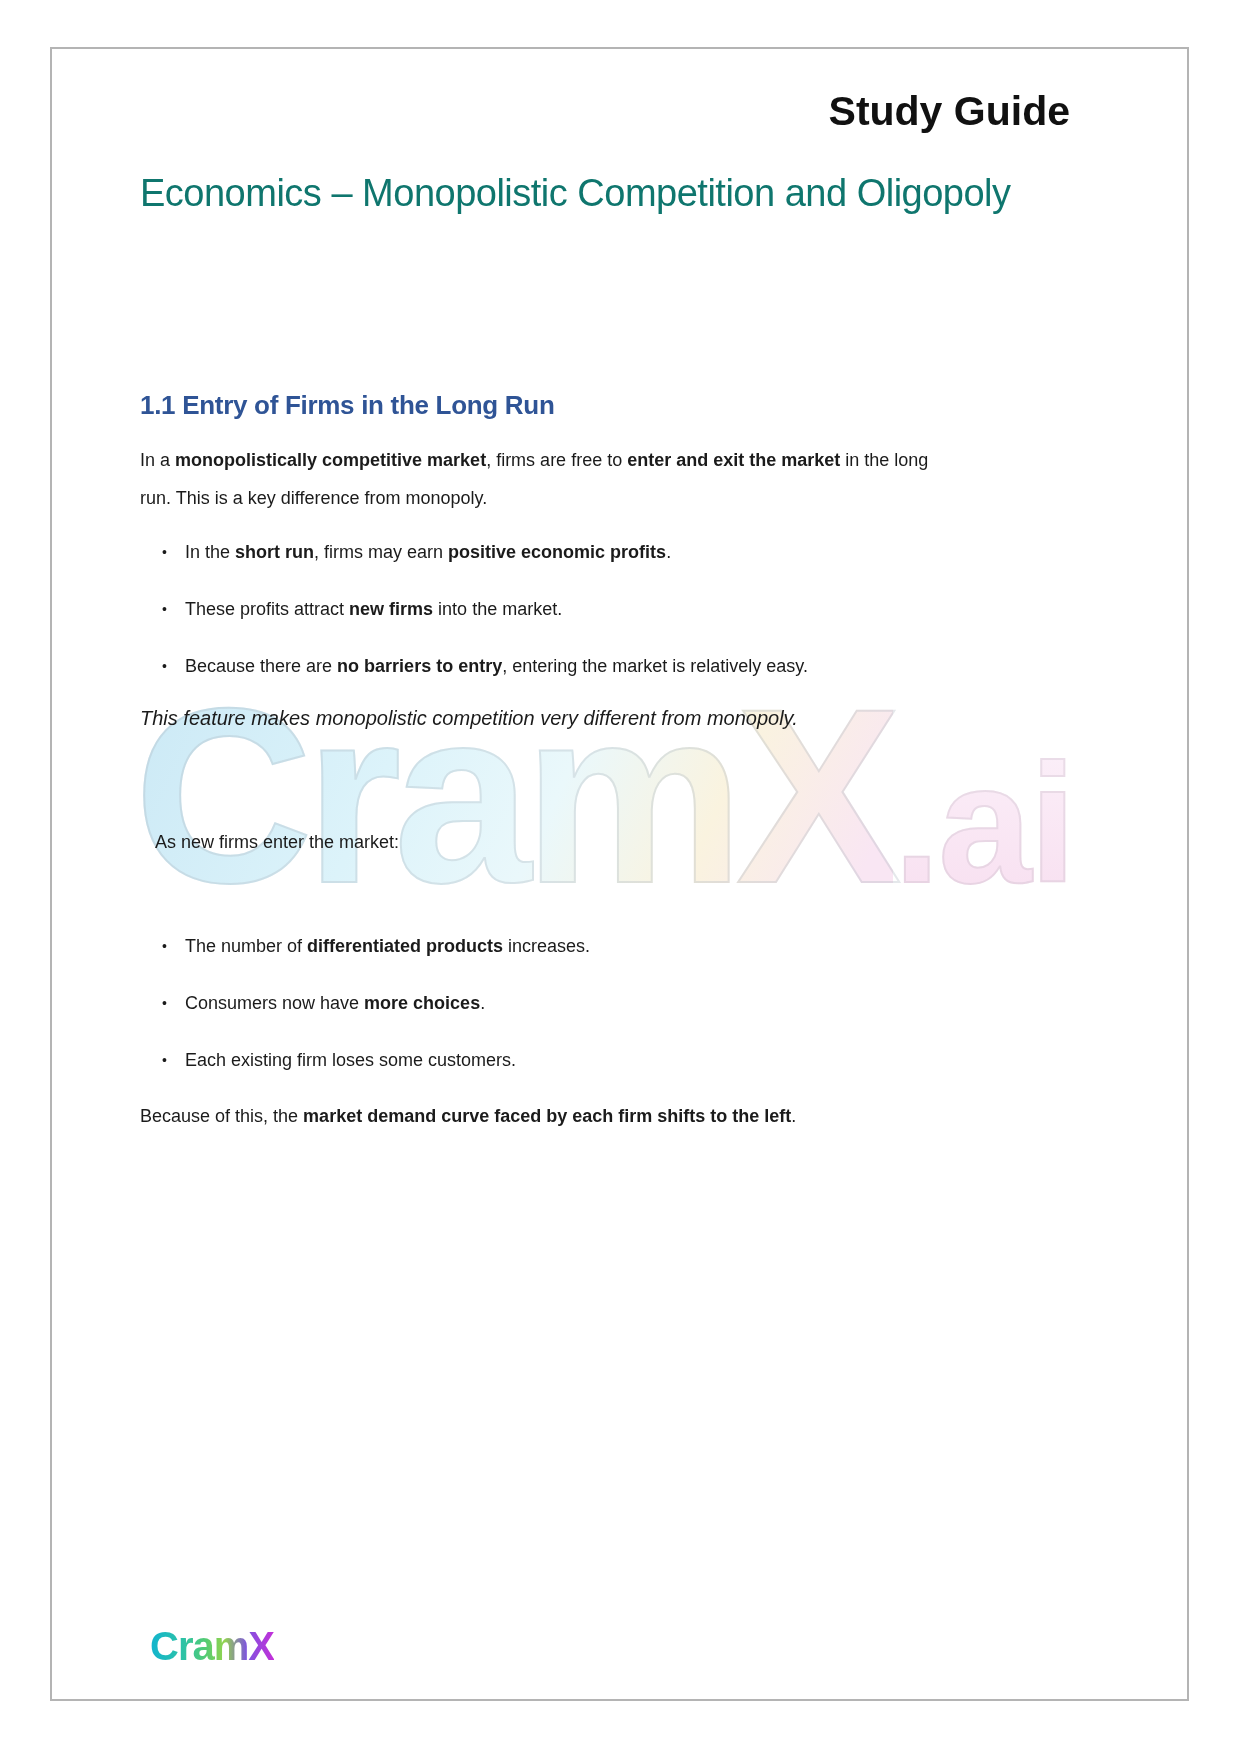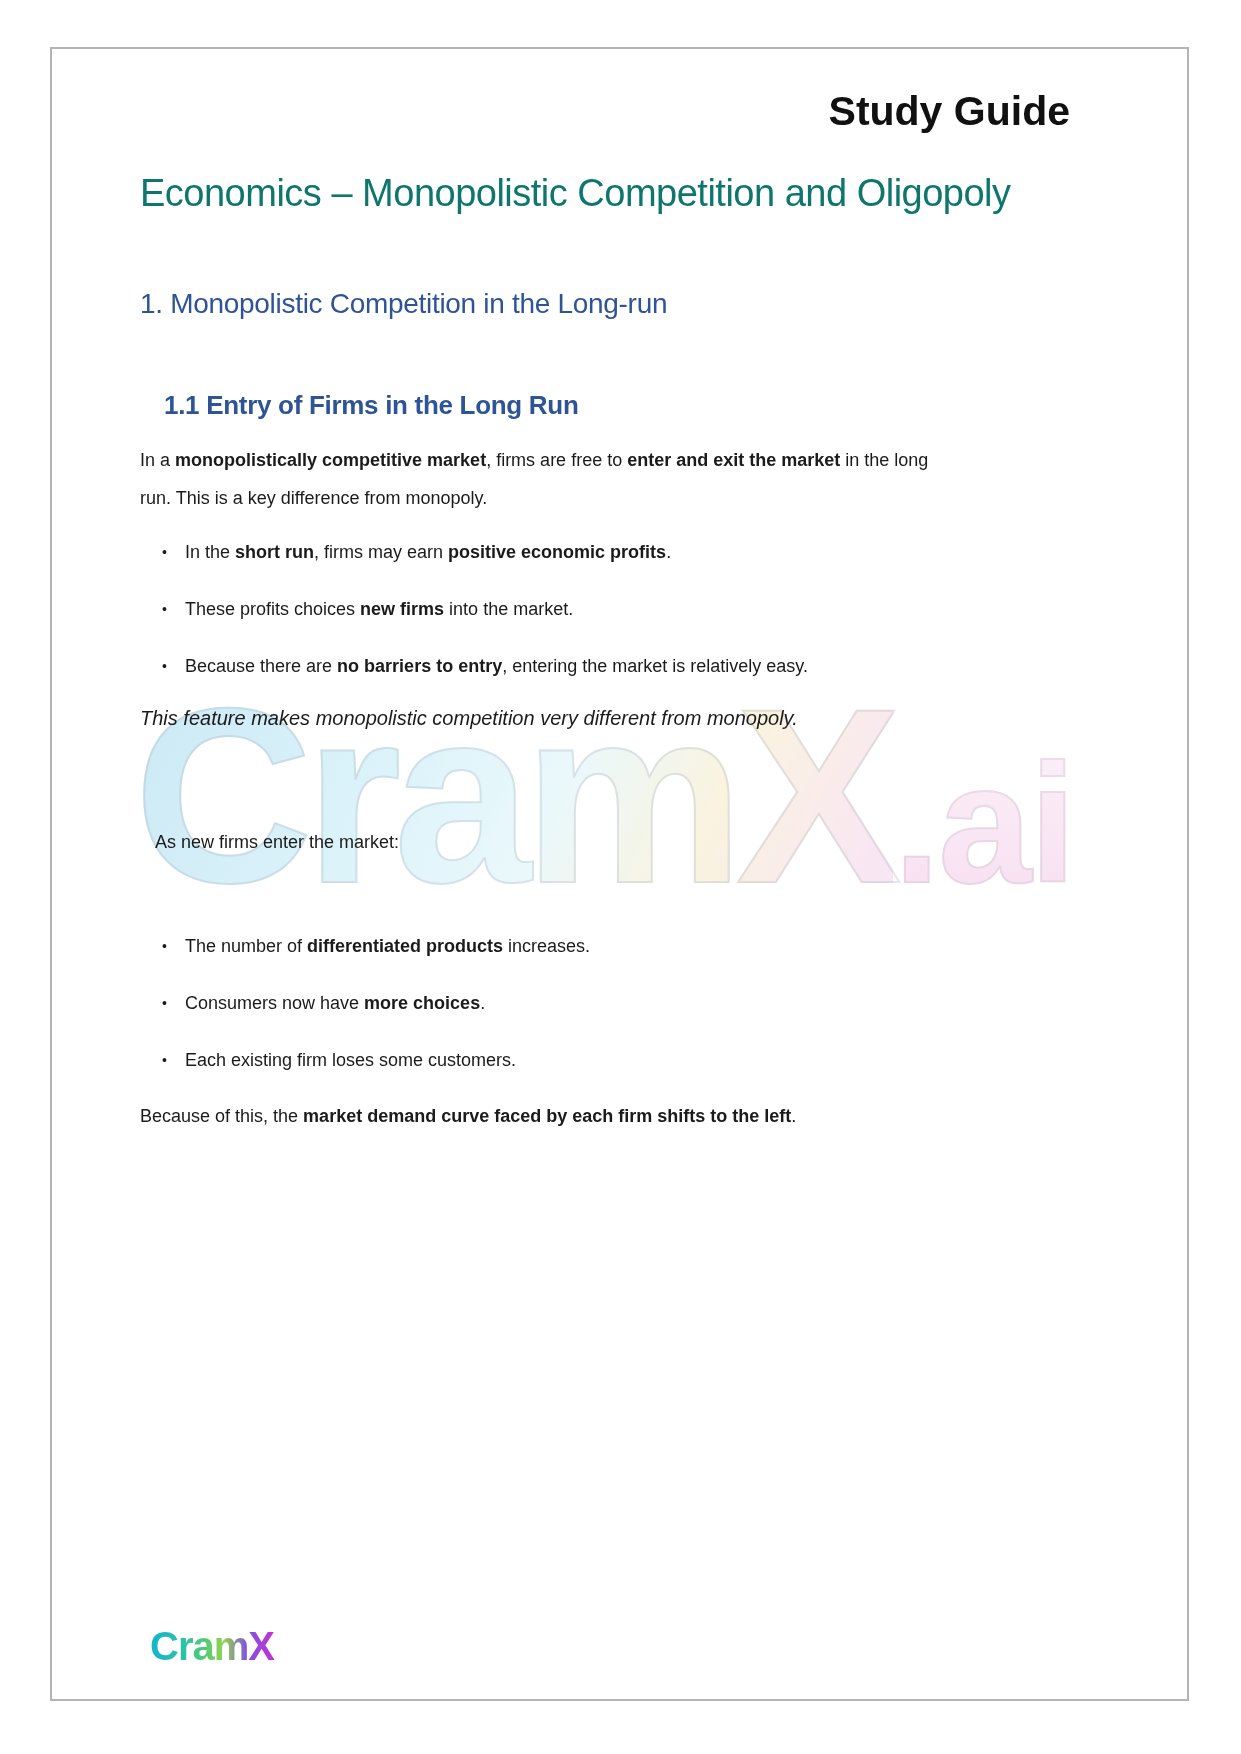--- a/index.html
+++ b/index.html
@@ -32,21 +32,21 @@
   .h-section {
     position:absolute; left:140px; top:288px;
     font-size:28px; font-weight:500; letter-spacing:-0.3px;
     color:#2F5496; white-space:nowrap;
   }
   .h-sub {
     position:absolute; left:140px;
     font-size:26px; font-weight:700; letter-spacing:-0.3px;
     color:#2F5496; white-space:nowrap;
   }
-  .h-sub.s11 { top:390px;margin-left:24px; }
+  .h-sub.s11 { top:390px; }
   .h-sub.s12 { top:826px; }
   .intro {
     position:absolute; left:140px; top:441px; width:900px;
     font-size:18px; line-height:38px;
   }
   .intro .line { white-space:nowrap; }
 
   .bullet-list { position:absolute; left:140px; width:900px; }
   .bullet-list.l11 { top:542px; }
   .bullet-list.l12 { top:936px; }
@@ -103,37 +103,36 @@
   </div>
 
   <div class="border-frame"></div>
 
   <div class="content">
 
     <div class="study-guide">Study Guide</div>
 
     <div class="doc-title">Economics – Monopolistic Competition and Oligopoly</div>
 
-    <div class="h-section">1. Monopolistic Competition in the Long-run</div>
 
     <div class="h-sub s11">1.1 Entry of Firms in the Long Run</div>
 
     <div class="intro">
       <div class="line"><span>In a </span><span class="seg-b">monopolistically competitive market</span><span>, firms are free to </span><span class="seg-b">enter and exit the market</span><span> in the long</span></div>
       <div class="line"><span>run. This is a key difference from monopoly.</span></div>
     </div>
 
     <div class="bullet-list l11">
       <div class="bullet-row">
         <span class="bullet-marker">•</span>
         <span><span>In the </span><span class="seg-b">short run</span><span>, firms may earn </span><span class="seg-b">positive economic profits</span><span>.</span></span>
       </div>
       <div class="bullet-row">
         <span class="bullet-marker">•</span>
-        <span><span>These profits choices </span><span class="seg-b">new firms</span><span> into the market.</span></span>
+        <span><span>These profits attract </span><span class="seg-b">new firms</span><span> into the market.</span></span>
       </div>
       <div class="bullet-row">
         <span class="bullet-marker">•</span>
         <span><span>Because there are </span><span class="seg-b">no barriers to entry</span><span>, entering the market is relatively easy.</span></span>
       </div>
     </div>
 
     <div class="note"><span class="seg-i">This feature makes monopolistic competition very different from monopoly.</span></div>
 
 

